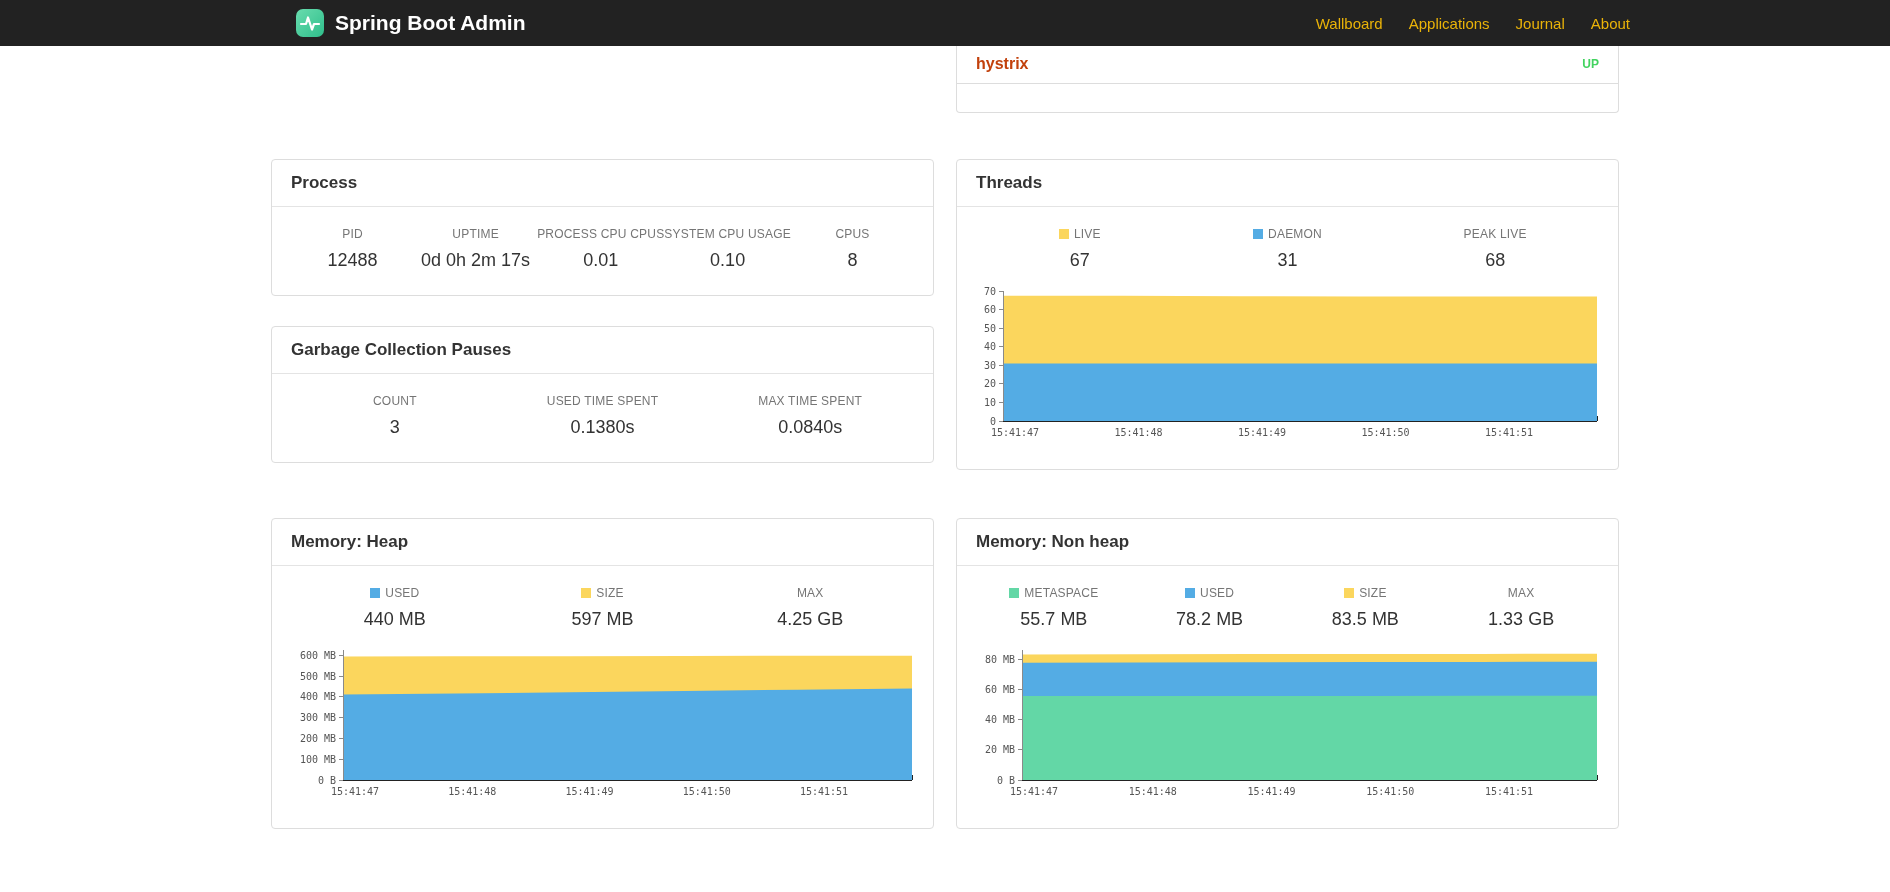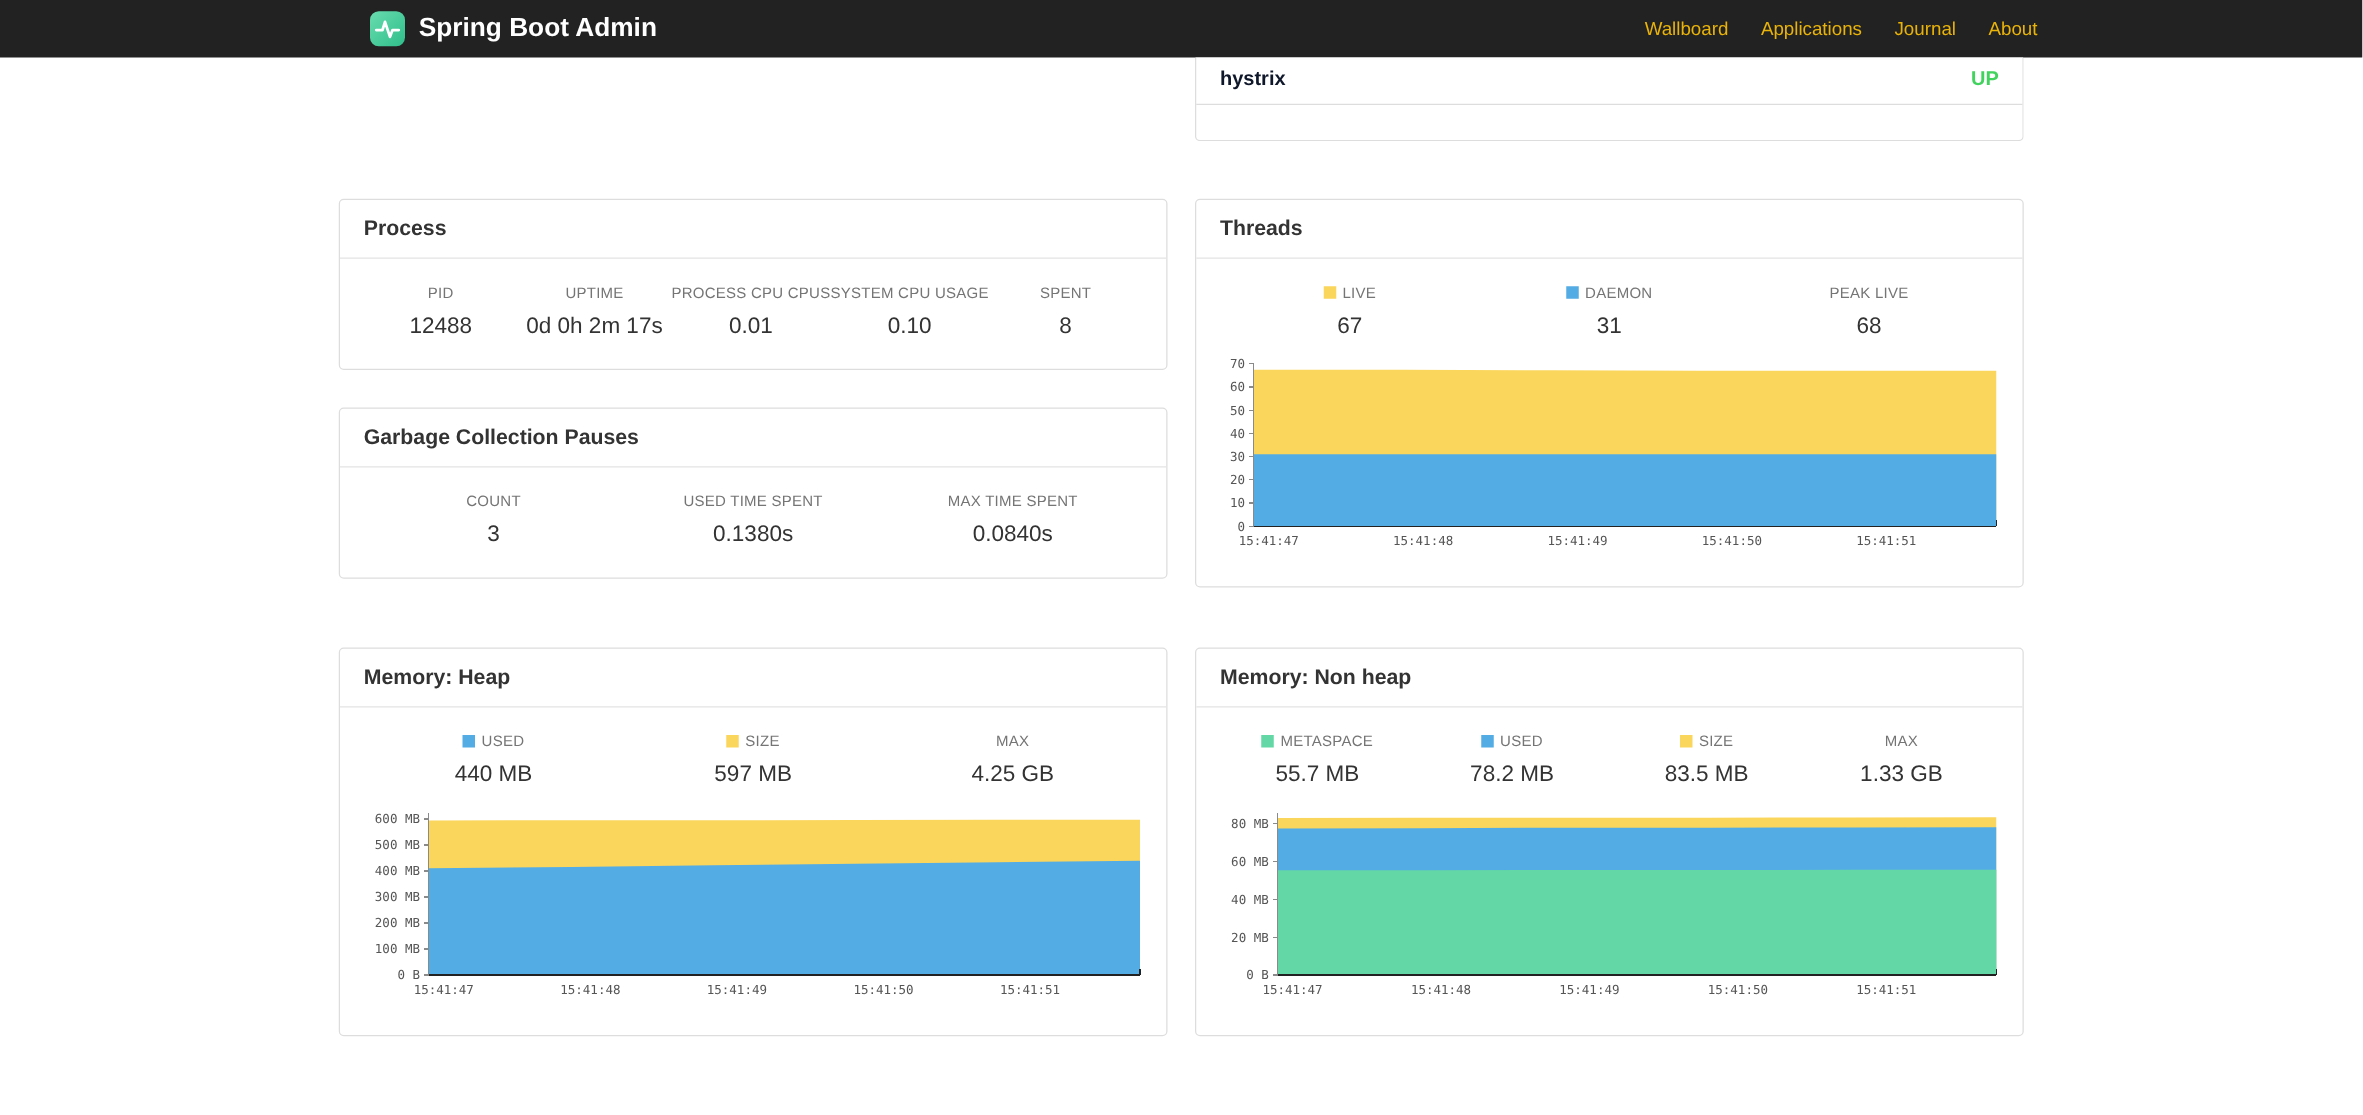--- a/index.html
+++ b/index.html
@@ -46,22 +46,22 @@
     padding: 13px 19px; font-size: 17px; font-weight: bold; color: #333;
     border-bottom: 1px solid #e4e4e4;
   }
   .panel-body { padding: 20px 19px 24px; }
 
   
   .status-row {
     display: flex; justify-content: space-between; align-items: center;
     padding: 9px 19px 10px; border-bottom: 1px solid #ddd;
   }
-  .status-name { font-weight: bold; font-size: 16px; color: #0f172a; }
-  .status-up { font-weight: bold; font-size: 16px; }
+  .status-name { font-weight: bold; font-size: 16px; color: #c2410c; }
+  .status-up { font-weight: bold; font-size: 12px; }
   .status-spacer { height: 28px; }
 
   
   .metrics { display: flex; }
   .metric { flex: 1; text-align: center; }
   .metric-label {
     font-size: 12px; color: #757575; letter-spacing: 0.2px; white-space: nowrap;
   }
   .metric-value { font-size: 18px; color: #333; margin-top: 9px; white-space: nowrap; }
   .swatch {
@@ -134,21 +134,21 @@
             </div>
             <div class="metric">
               <div class="metric-label">PROCESS CPU CPUS</div>
               <div class="metric-value">0.01</div>
             </div>
             <div class="metric">
               <div class="metric-label">SYSTEM CPU USAGE</div>
               <div class="metric-value">0.10</div>
             </div>
             <div class="metric">
-              <div class="metric-label">SPENT</div>
+              <div class="metric-label">CPUS</div>
               <div class="metric-value">8</div>
             </div>
           </div>
         </div>
       </section>
 
       <section class="panel">
         <div class="panel-heading">Garbage Collection Pauses</div>
         <div class="panel-body">
           <div class="metrics">

